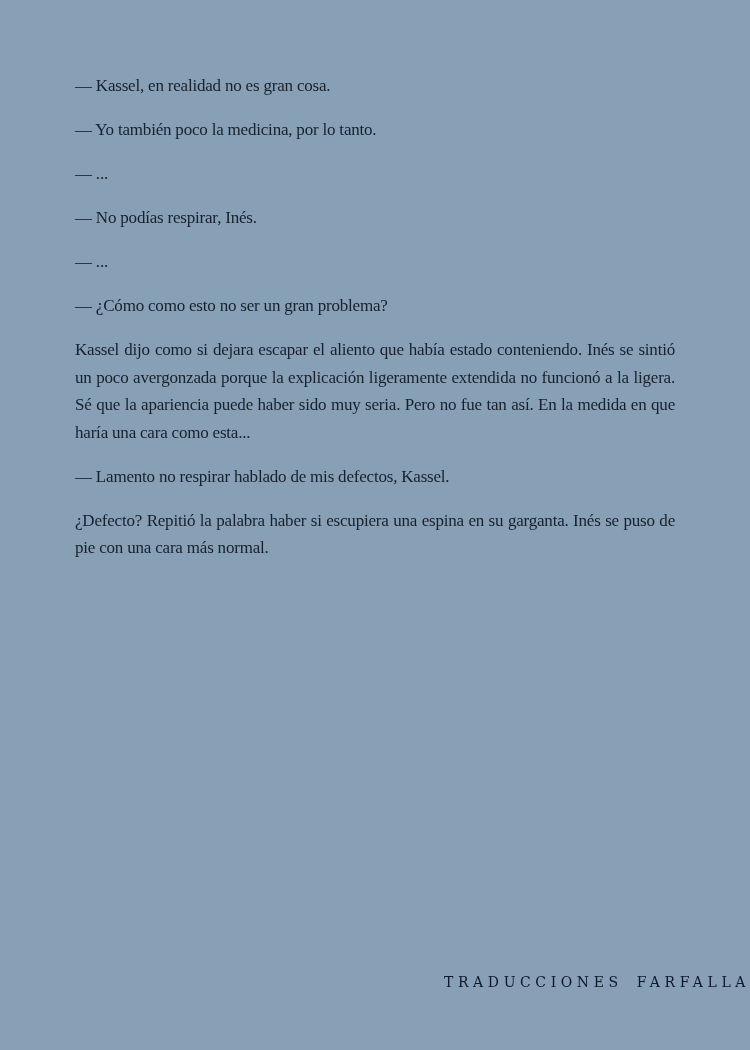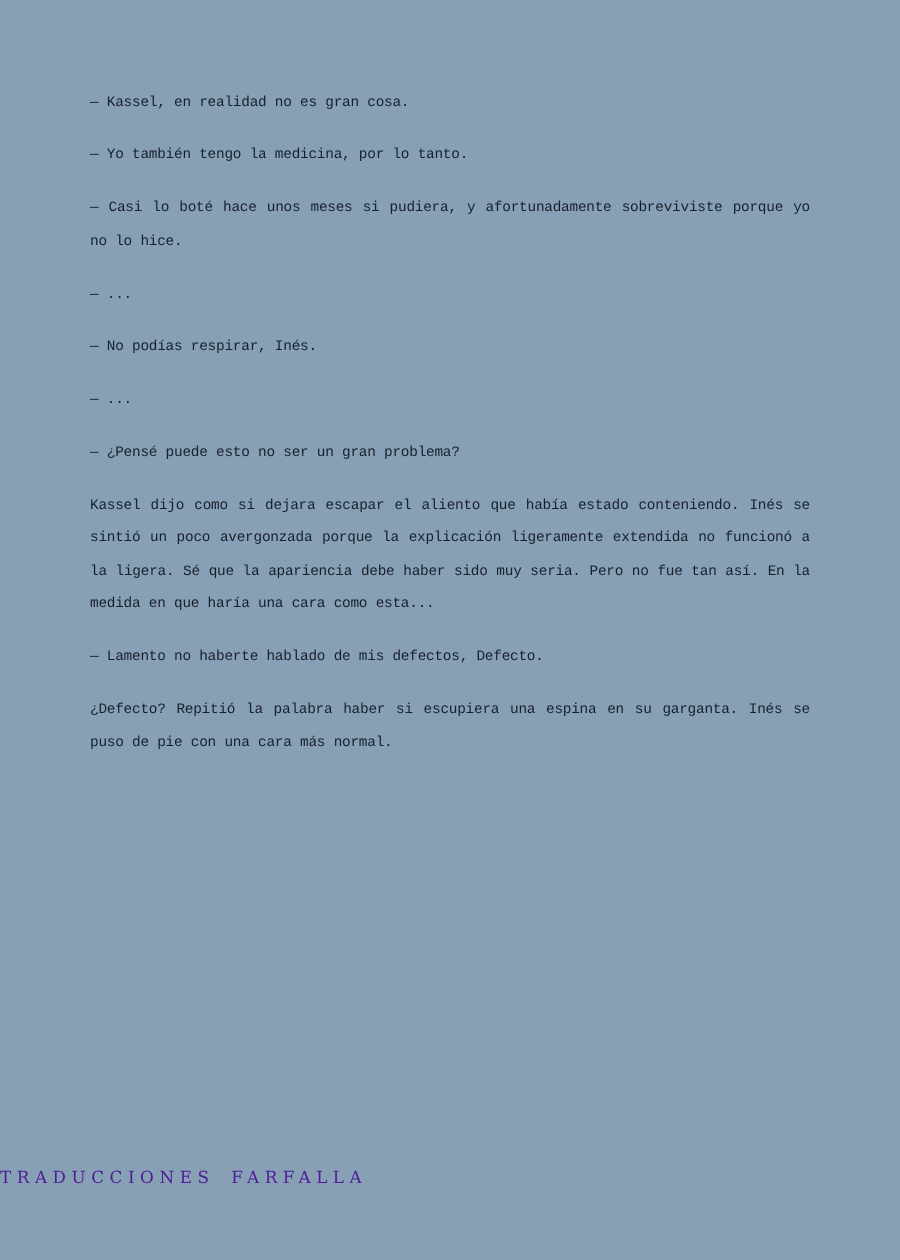--- a/index.html
+++ b/index.html
@@ -3,53 +3,52 @@
 <meta charset="utf-8">
 <style>
   html, body { margin: 0; padding: 0; }
   body {
     width: 750px; height: 1050px; overflow: hidden;
     background: #87a0b6;
     position: relative;
   }
   .page {
     position: absolute; left: 75px; top: 72px; width: 600px;
-    font-family: Liberation Mono, monospace;
-    font-size: 12px;
+    font-family: Liberation Serif, serif;
+    font-size: 17px;
     line-height: 27.5px;
     color: #18202c;
     letter-spacing: -0.2px;
   }
   .page p {
     margin: 0 0 16.5px 0;
     text-align: justify;
     font-weight: 300;
   }
   .footer {
     position: absolute; left: 0; right: 0; top: 974px;
-    text-align: left;
+    text-align: right;
     font-family: "DejaVu Serif", serif;
     font-size: 14px;
     letter-spacing: 4.6px;
-    color: #4c1d95;
+    color: #0f172a;
   }
   .footer .word { display: inline-block; }
   .footer .gap { display: inline-block; width: 14px; }
 </style>
 </head>
 <body>
 
 <div class="page">
   <p>— Kassel, en realidad no es gran cosa.</p>
-  <p>— Yo también tengo la medicina, por lo tanto.</p>
-  <p>— Casi lo boté hace unos meses si pudiera, y afortunadamente sobreviviste porque yo no lo hice.</p>
+  <p>— Yo también poco la medicina, por lo tanto.</p>
   <p>— ...</p>
   <p>— No podías respirar, Inés.</p>
   <p>— ...</p>
-  <p>— ¿Pensé puede esto no ser un gran problema?</p>
-  <p>Kassel dijo como si dejara escapar el aliento que había estado conteniendo. Inés se sintió un poco avergonzada porque la explicación ligeramente extendida no funcionó a la ligera. Sé que la apariencia debe haber sido muy seria. Pero no fue tan así. En la medida en que haría una cara como esta...</p>
-  <p>— Lamento no haberte hablado de mis defectos, Defecto.</p>
+  <p>— ¿Cómo como esto no ser un gran problema?</p>
+  <p>Kassel dijo como si dejara escapar el aliento que había estado conteniendo. Inés se sintió un poco avergonzada porque la explicación ligeramente extendida no funcionó a la ligera. Sé que la apariencia puede haber sido muy seria. Pero no fue tan así. En la medida en que haría una cara como esta...</p>
+  <p>— Lamento no respirar hablado de mis defectos, Kassel.</p>
   <p>¿Defecto? Repitió la palabra haber si escupiera una espina en su garganta. Inés se puso de pie con una cara más normal.</p>
 </div>
 
 <div class="footer">
   <span class="word">TRADUCCIONES</span><span class="gap"></span><span class="word">FARFALLA</span>
 </div>
 
 </body></html>

